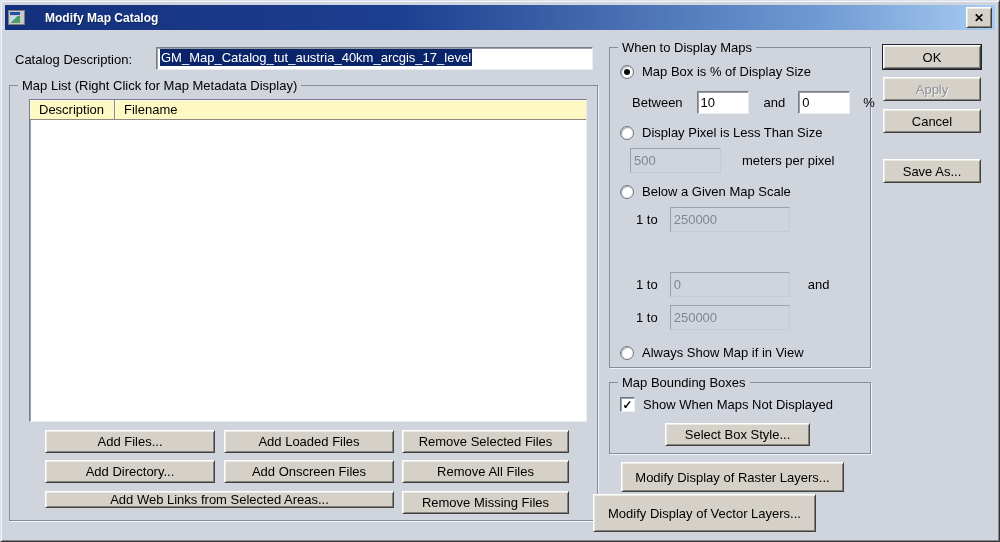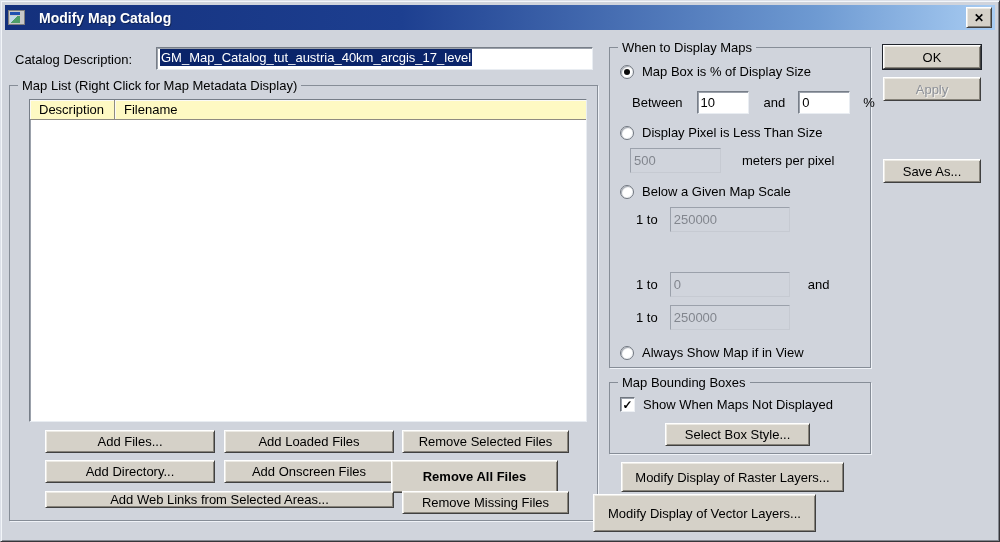--- a/index.html
+++ b/index.html
@@ -17,21 +17,21 @@
   
   .titlebar {
     position:absolute; left:4px; top:4px; right:4px; height:25px;
     background:linear-gradient(to right,#14307C 0%,#1D3F90 40%,#6E9AD2 82%,#A8CCF2 100%);
     display:flex; align-items:center; padding:0 3px;
   }
   .app-icon { width:17px; height:15px; background:#C8C8C8; border:1px solid #7E7E7E; position:relative; flex:0 0 auto; }
   .app-icon::before { content:""; position:absolute; left:1px; right:4px; top:1px; height:3px; background:#2050B0; }
   .app-icon::after  { content:""; position:absolute; left:1px; right:4px; top:5px; bottom:1px;
                       background:linear-gradient(135deg,#BFD8E8 0 45%,#4E9E68 45% 100%); }
-  .title-text { color:#FFFFFF; font-weight:bold; font-size:14px; margin-left:14px; flex:1;
+  .title-text { color:#FFFFFF; font-weight:bold; font-size:12px; margin-left:20px; flex:1;
                 white-space:nowrap; text-shadow:1px 1px 0 rgba(0,0,0,.35); }
   .close-btn {
     width:26px; height:21px; font-size:12px; font-weight:bold;
     display:flex; align-items:center; justify-content:center;
     background:#D5D1C8; border:1px solid; border-color:#FFFFFF #404040 #404040 #FFFFFF;
     box-shadow: inset 1px 1px 0 #ECEAE4, inset -1px -1px 0 #87837A;
   }
 
   
   .btn {
@@ -123,21 +123,21 @@
         <div class="th c2">Filename</div>
       </div>
     </div>
 
     <div class="btn" style="left:35px;top:344px;width:170px;height:23px;">Add Files...</div>
     <div class="btn" style="left:214px;top:344px;width:170px;height:23px;">Add Loaded Files</div>
     <div class="btn" style="left:392px;top:344px;width:167px;height:23px;">Remove Selected Files</div>
 
     <div class="btn" style="left:35px;top:374px;width:170px;height:23px;">Add Directory...</div>
     <div class="btn" style="left:214px;top:374px;width:170px;height:23px;">Add Onscreen Files</div>
-    <div class="btn" style="left:381px;top:374px;width:167px;height:33px;font-weight:bold;">Remove All Files</div>
+    <div class="btn" style="left:392px;top:374px;width:167px;height:23px;">Remove All Files</div>
 
     <div class="btn" style="left:35px;top:405px;width:349px;height:17px;">Add Web Links from Selected Areas...</div>
     <div class="btn" style="left:392px;top:405px;width:167px;height:23px;">Remove Missing Files</div>
   </div>
 
   <div class="groupbox" style="left:608px;top:46px;width:262px;height:321px;">
     <span class="glabel">When to Display Maps</span>
 
     <div class="radio-row" style="left:10px;top:16px;">
       <div class="radio checked"></div>
@@ -194,15 +194,16 @@
       <span class="lbl" style="margin-left:8px;">Show When Maps Not Displayed</span>
     </div>
     <div class="btn" style="left:55px;top:40px;width:145px;height:23px;">Select Box Style...</div>
   </div>
 
   <div class="btn" style="left:620px;top:461px;width:223px;height:30px;">Modify Display of Raster Layers...</div>
   <div class="btn" style="left:592px;top:493px;width:223px;height:38px;">Modify Display of Vector Layers...</div>
 
   <div class="btn default" style="left:882px;top:44px;width:98px;height:24px;">OK</div>
   <div class="btn disabled" style="left:882px;top:76px;width:98px;height:24px;">Apply</div>
+  <div class="btn" style="left:882px;top:108px;width:98px;height:24px;">Cancel</div>
   <div class="btn" style="left:882px;top:158px;width:98px;height:24px;">Save As...</div>
 
 </div>
 
 </body></html>

